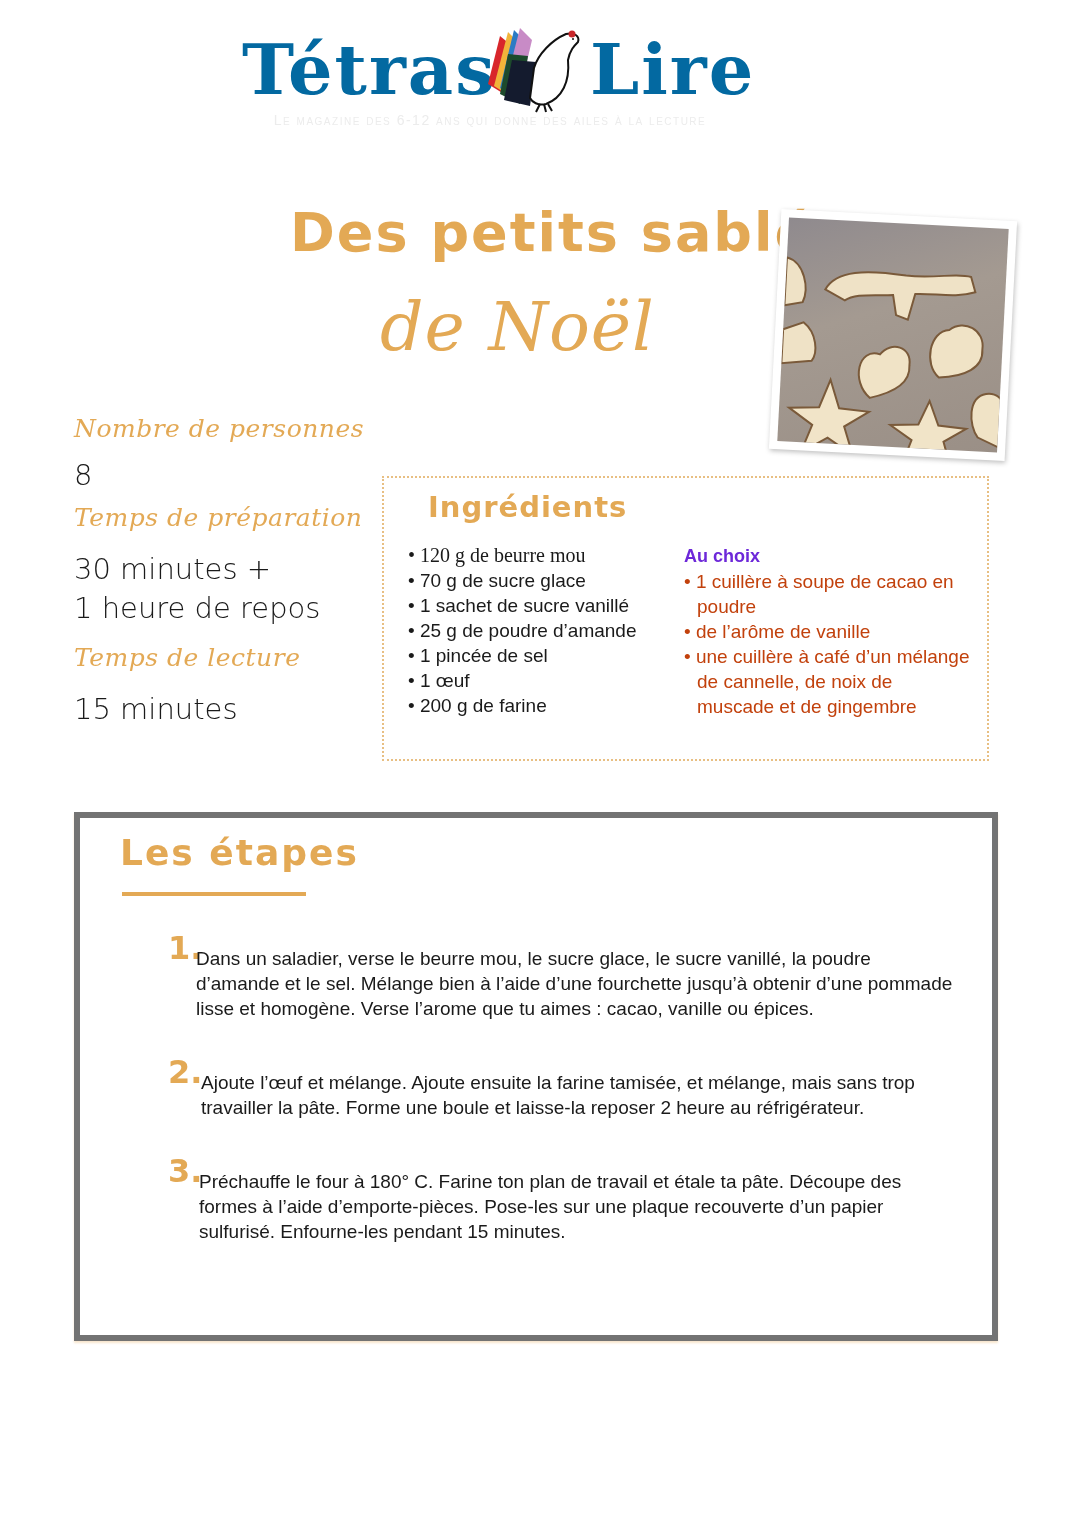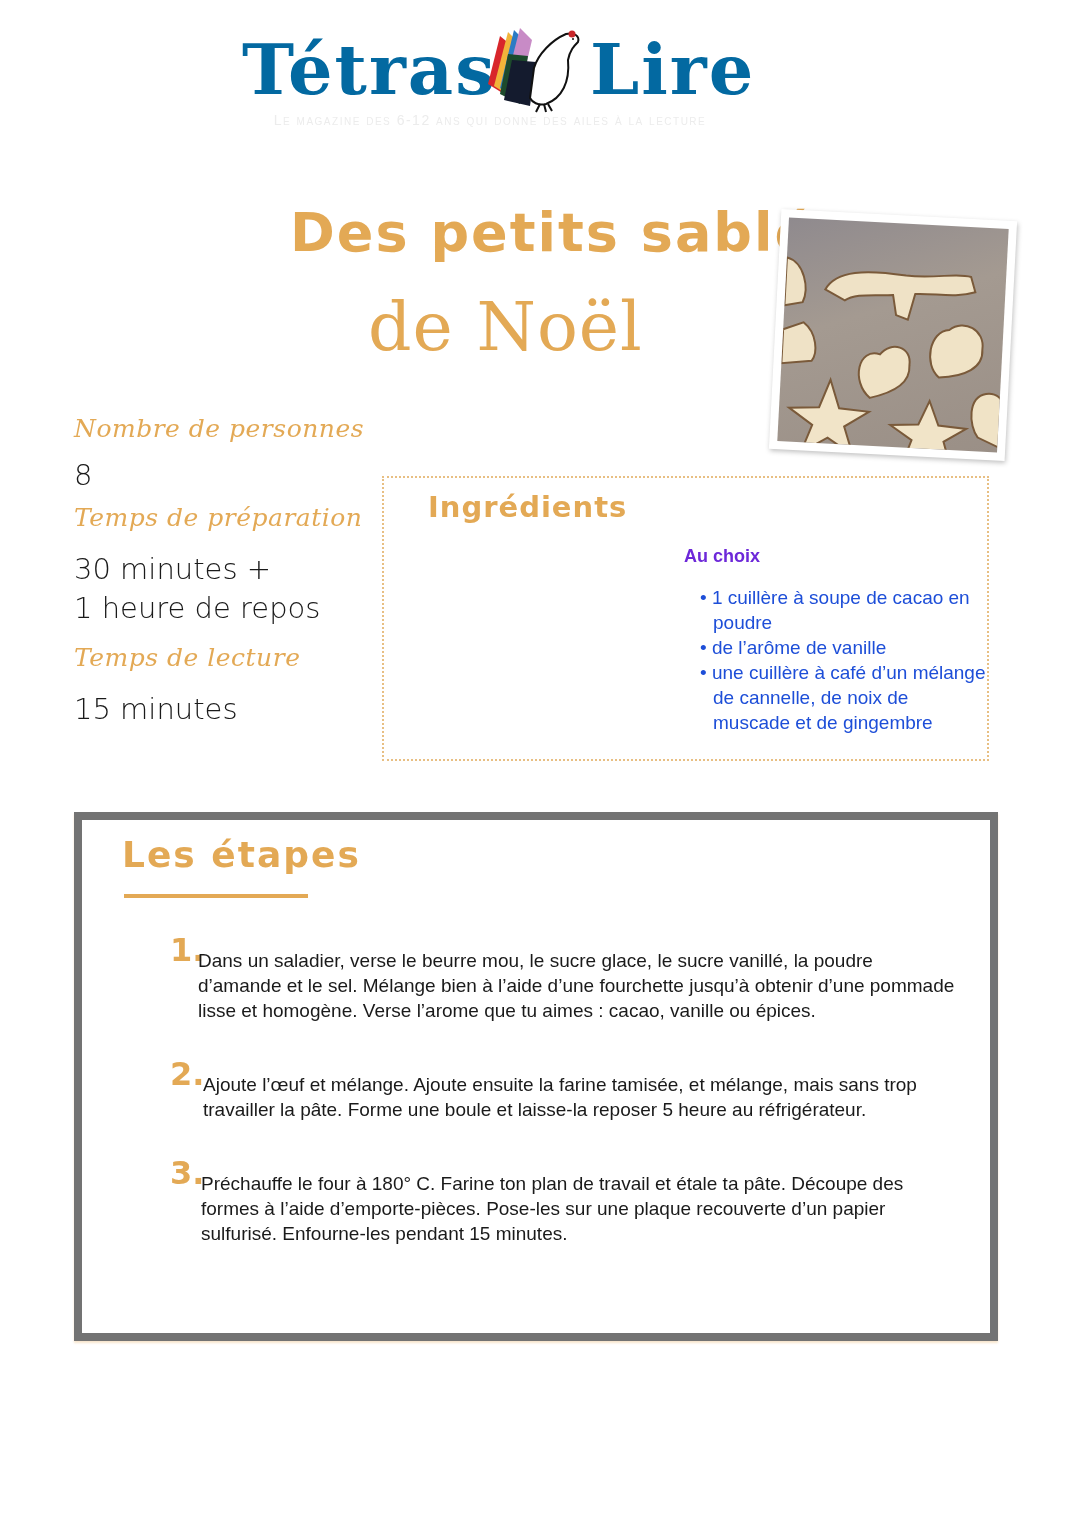--- a/index.html
+++ b/index.html
@@ -12,22 +12,22 @@
     .mast-left { left: 242px; }
     .mast-right { left: 590px; }
     .mast-tag { position: absolute; top: 112px; left: 230px; width: 520px; text-align: center;
       font-family: "Liberation Sans", sans-serif; font-size: 14px; color: #ececec;
       font-variant: small-caps; letter-spacing: 1.5px; }
     .logo { position: absolute; left: 478px; top: 24px; width: 110px; height: 90px; }
 
     
     .title-1 { position: absolute; left: 290px; top: 198px; font-family: "DejaVu Sans", sans-serif;
       font-weight: bold; font-size: 54px; color: #e3a955; letter-spacing: 2px; line-height: 70px; }
-    .title-2 { position: absolute; left: 368px; top: 282px; font-family: "DejaVu Serif", serif;
-      font-size: 68px; color: #e3a955; line-height: 90px; letter-spacing: 1px; }
+    .title-2 { position: absolute; left: 380px; top: 282px; font-family: "DejaVu Serif", serif;
+      font-style: italic; font-size: 68px; color: #e3a955; line-height: 90px; letter-spacing: 1px; }
 
     
     .photo { position: absolute; left: 775px; top: 215px; width: 236px; height: 240px;
       background: #ffffff; transform: rotate(3deg); box-shadow: 1px 2px 5px rgba(0,0,0,0.25); }
     .photo-inner { position: absolute; left: 8px; top: 8px; right: 8px; bottom: 8px;
       background: linear-gradient(160deg, #8f8a8e 0%, #a49a91 40%, #9a8f86 100%); overflow: hidden; }
 
     
     .info-label { position: absolute; left: 74px; font-family: "DejaVu Serif", serif; font-style: italic;
       font-size: 25px; color: #e3a955; letter-spacing: 0.5px; }
@@ -38,28 +38,28 @@
     .ing-box { position: absolute; left: 382px; top: 476px; width: 607px; height: 285px;
       border: 2px dotted #e8bf83; box-sizing: border-box; }
     .ing-title { position: absolute; left: 24px; top: 12px; font-family: "DejaVu Sans", sans-serif;
       font-weight: bold; font-size: 29px; color: #e3a955; letter-spacing: 1px; margin-left: 20px; }
     .ing-list { position: absolute; left: 24px; top: 65px; margin: 0; padding: 0; list-style: none;
       font-family: "Liberation Sans", sans-serif; font-size: 19px; line-height: 25px; color: #1a1a1a; }
     .ing-list li::before { content: "• "; }
     .ing-list li:first-child { font-family: "Liberation Serif", serif; font-size: 20px; }
     .choice-head { position: absolute; left: 300px; top: 66px; font-family: "Liberation Sans", sans-serif;
       font-weight: bold; font-size: 18px; line-height: 25px; color: #6d28d9; }
-    .choice-list { position: absolute; left: 300px; top: 91px; width: 290px; margin: 16px; padding: 0;
-      list-style: none; font-family: "Liberation Sans", sans-serif; font-size: 19px; line-height: 25px; color: #1d4ed8; }
+    .choice-list { position: absolute; left: 300px; top: 91px; width: 290px; margin: 0; padding: 0;
+      list-style: none; font-family: "Liberation Sans", sans-serif; font-size: 19px; line-height: 25px; color: #c2410c; }
     .choice-list li { padding-left: 13px; text-indent: -13px; }
     .choice-list li::before { content: "• "; }
 
     
     .steps-box { position: absolute; left: 74px; top: 812px; width: 924px; height: 529px;
-      border: 8px solid #737373; box-sizing: border-box; box-shadow: 0 2px 2px rgba(232,181,113,0.35); }
+      border: 6px solid #737373; box-sizing: border-box; box-shadow: 0 2px 2px rgba(232,181,113,0.35); }
     .steps-title { position: absolute; left: 40px; top: 14px; font-family: "DejaVu Sans", sans-serif;
       font-weight: bold; font-size: 36px; color: #e3a955; letter-spacing: 2px; }
     .steps-underline { position: absolute; left: 42px; top: 74px; width: 184px; height: 4px; background: #e3a955; }
     .step { position: absolute; }
     .step-num { position: absolute; left: 0; top: 0; font-family: "DejaVu Sans", sans-serif; font-weight: bold;
       font-size: 32px; color: #e3a955; line-height: 32px; }
     .step-text { position: absolute; top: 14px; width: 760px; font-family: "Liberation Sans", sans-serif;
       font-size: 19px; line-height: 25px; color: #1a1a1a; }
   </style>
 </head>
@@ -116,39 +116,48 @@
   <div class="info-label" style="top:503px;">Temps de préparation</div>
   <div class="info-value" style="top:550px;">30 minutes +</div>
   <div class="info-value" style="top:589px;">1 heure de repos</div>
 
   <div class="info-label" style="top:643px;">Temps de lecture</div>
   <div class="info-value" style="top:690px;">15 minutes</div>
 </div>
 
 <div class="ing-box">
   <div class="ing-title">Ingrédients</div>
+  <ul class="ing-list">
+    <li>120 g de beurre mou</li>
+    <li>70 g de sucre glace</li>
+    <li>1 sachet de sucre vanillé</li>
+    <li>25 g de poudre d’amande</li>
+    <li>1 pincée de sel</li>
+    <li>1 œuf</li>
+    <li>200 g de farine</li>
+  </ul>
   <div class="choice-head">Au choix</div>
   <ul class="choice-list">
     <li>1 cuillère à soupe de cacao en poudre</li>
     <li>de l’arôme de vanille</li>
     <li>une cuillère à café d’un mélange de cannelle, de noix de muscade et de gingembre</li>
   </ul>
 </div>
 
 <div class="steps-box">
   <div class="steps-title">Les étapes</div>
   <div class="steps-underline"></div>
 
   <div class="step" style="left:88px; top:114px;">
     <div class="step-num">1.</div>
     <div class="step-text" style="left:28px;">Dans un saladier, verse le beurre mou, le sucre glace, le sucre vanillé, la poudre d’amande et le sel. Mélange bien à l’aide d’une fourchette jusqu’à obtenir d’une pommade lisse et homogène. Verse l’arome que tu aimes : cacao, vanille ou épices.</div>
   </div>
 
   <div class="step" style="left:88px; top:238px;">
     <div class="step-num">2.</div>
-    <div class="step-text" style="left:33px;">Ajoute l’œuf et mélange. Ajoute ensuite la farine tamisée, et mélange, mais sans trop travailler la pâte. Forme une boule et laisse-la reposer 5 heure au réfrigérateur.</div>
+    <div class="step-text" style="left:33px;">Ajoute l’œuf et mélange. Ajoute ensuite la farine tamisée, et mélange, mais sans trop travailler la pâte. Forme une boule et laisse-la reposer 2 heure au réfrigérateur.</div>
   </div>
 
   <div class="step" style="left:88px; top:337px;">
     <div class="step-num">3.</div>
     <div class="step-text" style="left:31px;">Préchauffe le four à 180° C. Farine ton plan de travail et étale ta pâte. Découpe des formes à l’aide d’emporte-pièces. Pose-les sur une plaque recouverte d’un papier sulfurisé. Enfourne-les pendant 15 minutes.</div>
   </div>
 </div>
 
 </body></html>

